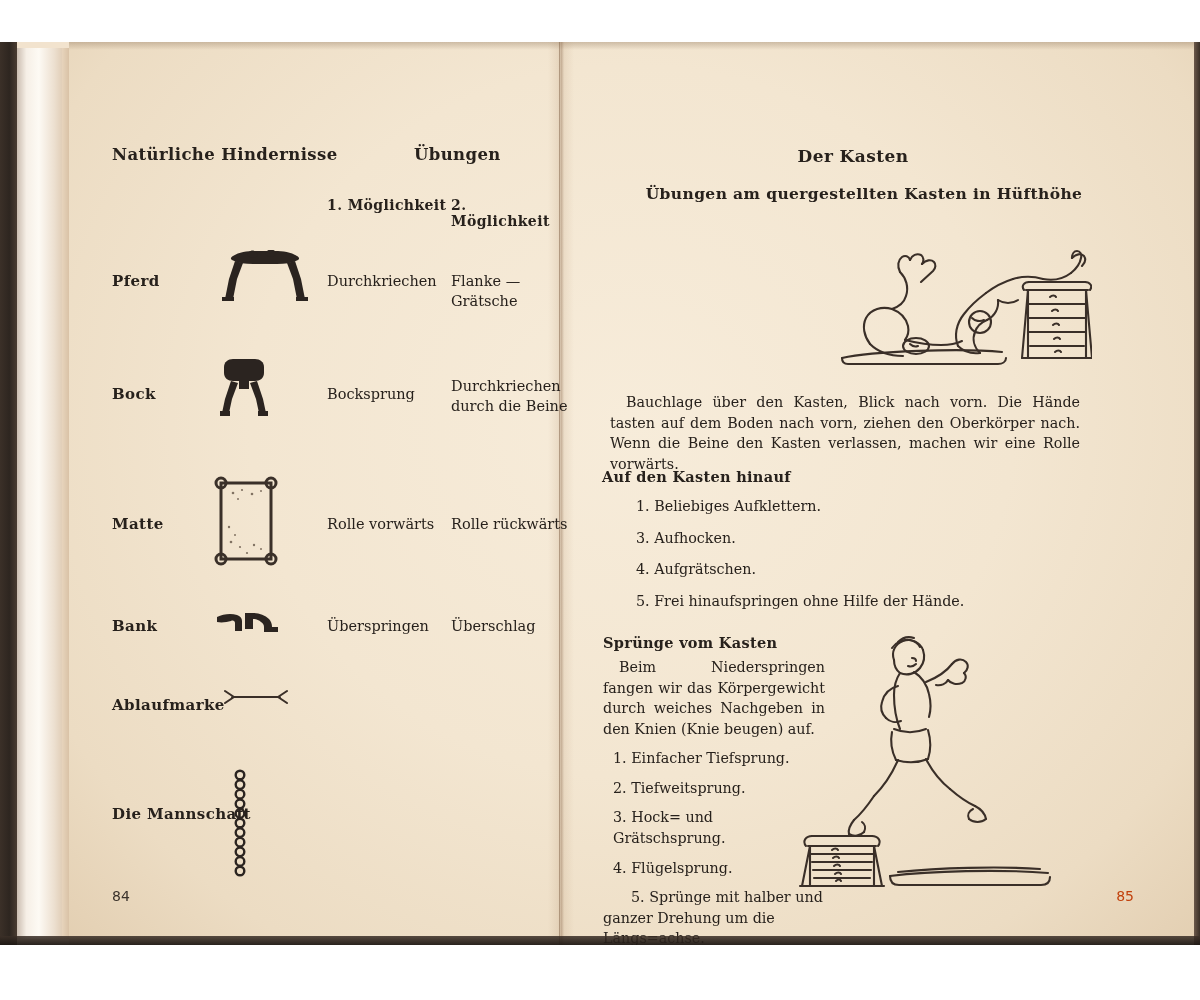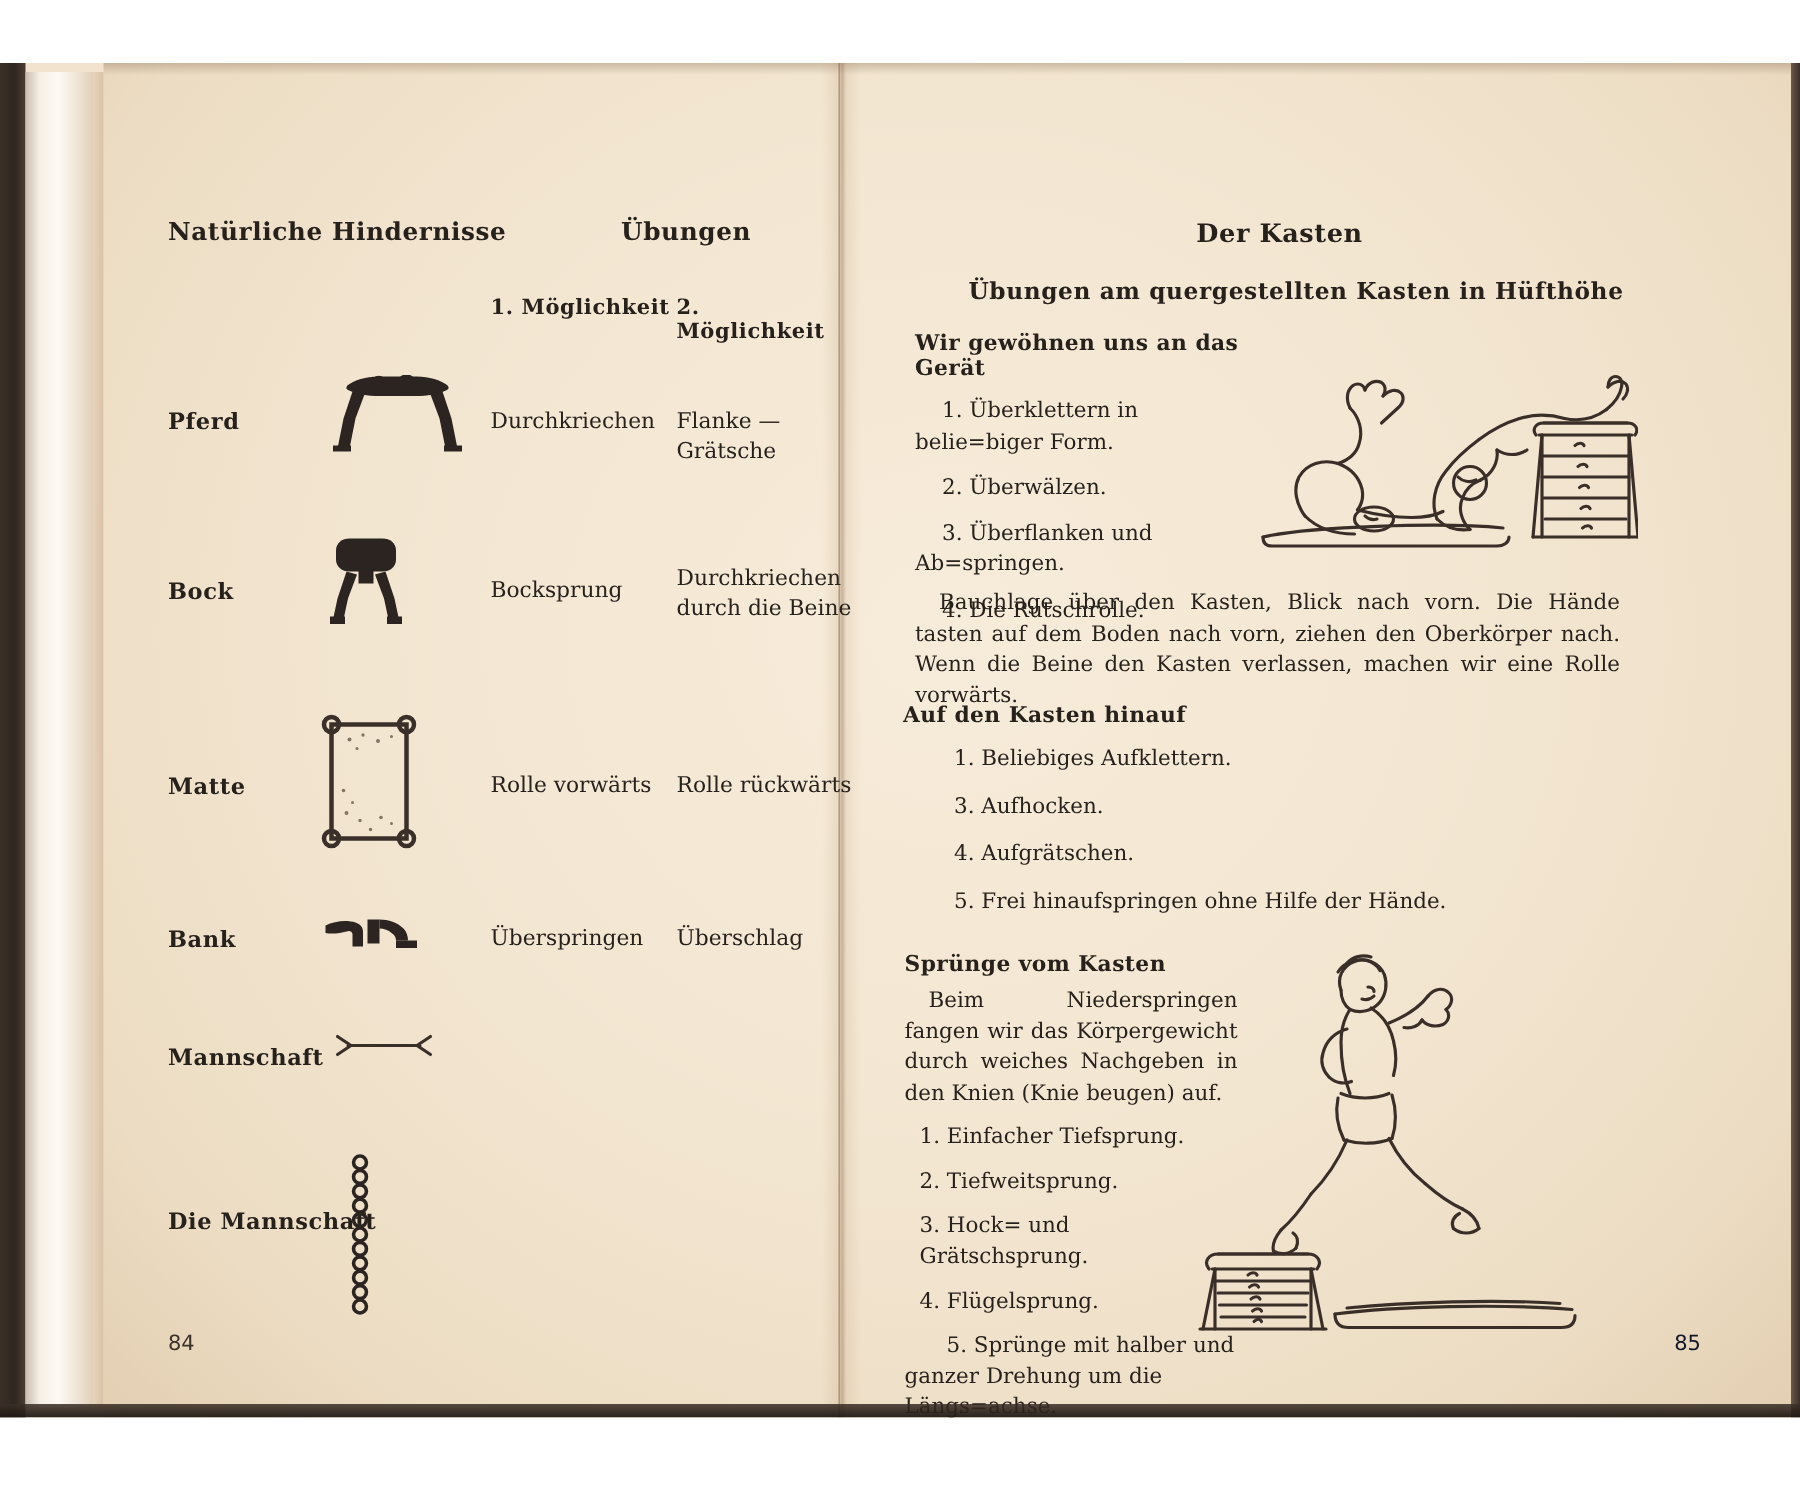--- a/index.html
+++ b/index.html
@@ -112,21 +112,21 @@
   #rutschrolle-para{position:absolute;left:36px;top:350px;width:470px;text-indent:16px;}
 
   #block-hinauf{position:absolute;left:28px;top:426px;width:400px;}
   #block-hinauf .rp-li{margin-left:34px;margin-top:11px;}
 
   #block-spruenge{position:absolute;left:29px;top:592px;width:222px;}
   #block-spruenge .rp-p{margin-top:6px;text-indent:16px;}
   #block-spruenge .rp-li{margin-left:10px;margin-top:9px;}
   #block-spruenge .rp-li.wrap{margin-left:0;text-indent:28px;}
 
-  .pagenum-r{position:absolute;right:60px;top:846px;font-size:14px;font-family:"DejaVu Sans",sans-serif;color:#0f172a;}
+  .pagenum-r{position:absolute;right:60px;top:846px;font-size:14px;font-family:"DejaVu Sans",sans-serif;color:#c2410c;}
 
   svg{display:block;}
   .ink{fill:#2b2420;}
   .inkline{fill:none;stroke:#3a2f28;stroke-width:2.1;stroke-linecap:round;stroke-linejoin:round;}
 </style>
 </head>
 <body>
 
 <div id="book-scan">
 
@@ -212,21 +212,21 @@
           <path class="ink" d="M36 4h8v16h-8z"></path>
           <path class="ink" d="M44 4c6 0 12 2 16 6 2 2 3 5 3 8h-8c0-2-1-4-3-5-2-2-5-3-8-3V4z"></path>
           <path class="ink" d="M55 18h14v5H55z"></path>
         </svg>
       </div>
       <div class="fr opt1">Überspringen</div>
       <div class="fr opt2">Überschlag</div>
     </div>
 
     <div class="row" style="top:654px">
-      <div class="fr fr-b label">Mannschaft</div>
+      <div class="fr fr-b label">Ablaufmarke</div>
       <div class="pic" style="top:-7px;left:152px">
         <svg width="70" height="16" viewBox="0 0 70 16">
           <path class="inkline" d="M4 2l9 6-9 6M66 2l-9 6 9 6M11 8h48"></path>
         </svg>
       </div>
       <div class="fr opt1"></div>
       <div class="fr opt2"></div>
     </div>
 
     <div class="row" style="top:763px">
@@ -302,27 +302,20 @@
         <g class="inkline" stroke-width="1.6">
           <path d="M210 79c2-2 5-2 6 0"></path>
           <path d="M212 93c2-2 5-2 6 0"></path>
           <path d="M213 107c2-2 5-2 6 0"></path>
           <path d="M214 121c2-2 5-2 6 0"></path>
           <path d="M215 134c2-2 5-2 6 0"></path>
         </g>
       </svg>
     </div>
 
-    <div id="block-gewoehnen">
-      <div class="fr rp-sec-head">Wir gewöhnen uns an das Gerät</div>
-      <div class="fr rp-li" style="margin-top:10px">1. Überklettern in belie=biger Form.</div>
-      <div class="fr rp-li" style="margin-top:10px">2. Überwälzen.</div>
-      <div class="fr rp-li" style="margin-top:10px">3. Überflanken und Ab=springen.</div>
-      <div class="fr rp-li" style="margin-top:10px">4. Die Rutschrolle.</div>
-    </div>
     <div id="rutschrolle-para" class="fr rp-p">Bauchlage über den Kasten, Blick nach vorn. Die Hände tasten auf dem Boden nach vorn, ziehen den Oberkörper nach. Wenn die Beine den Kasten verlassen, machen wir eine Rolle vorwärts.</div>
 
     <div id="block-hinauf">
       <div class="fr rp-sec-head">Auf den Kasten hinauf</div>
       <div class="fr rp-li">1. Beliebiges Aufklettern.</div>
       <div class="fr rp-li">3. Aufhocken.</div>
       <div class="fr rp-li">4. Aufgrätschen.</div>
       <div class="fr rp-li">5. Frei hinaufspringen ohne Hilfe der Hände.</div>
     </div>
 

